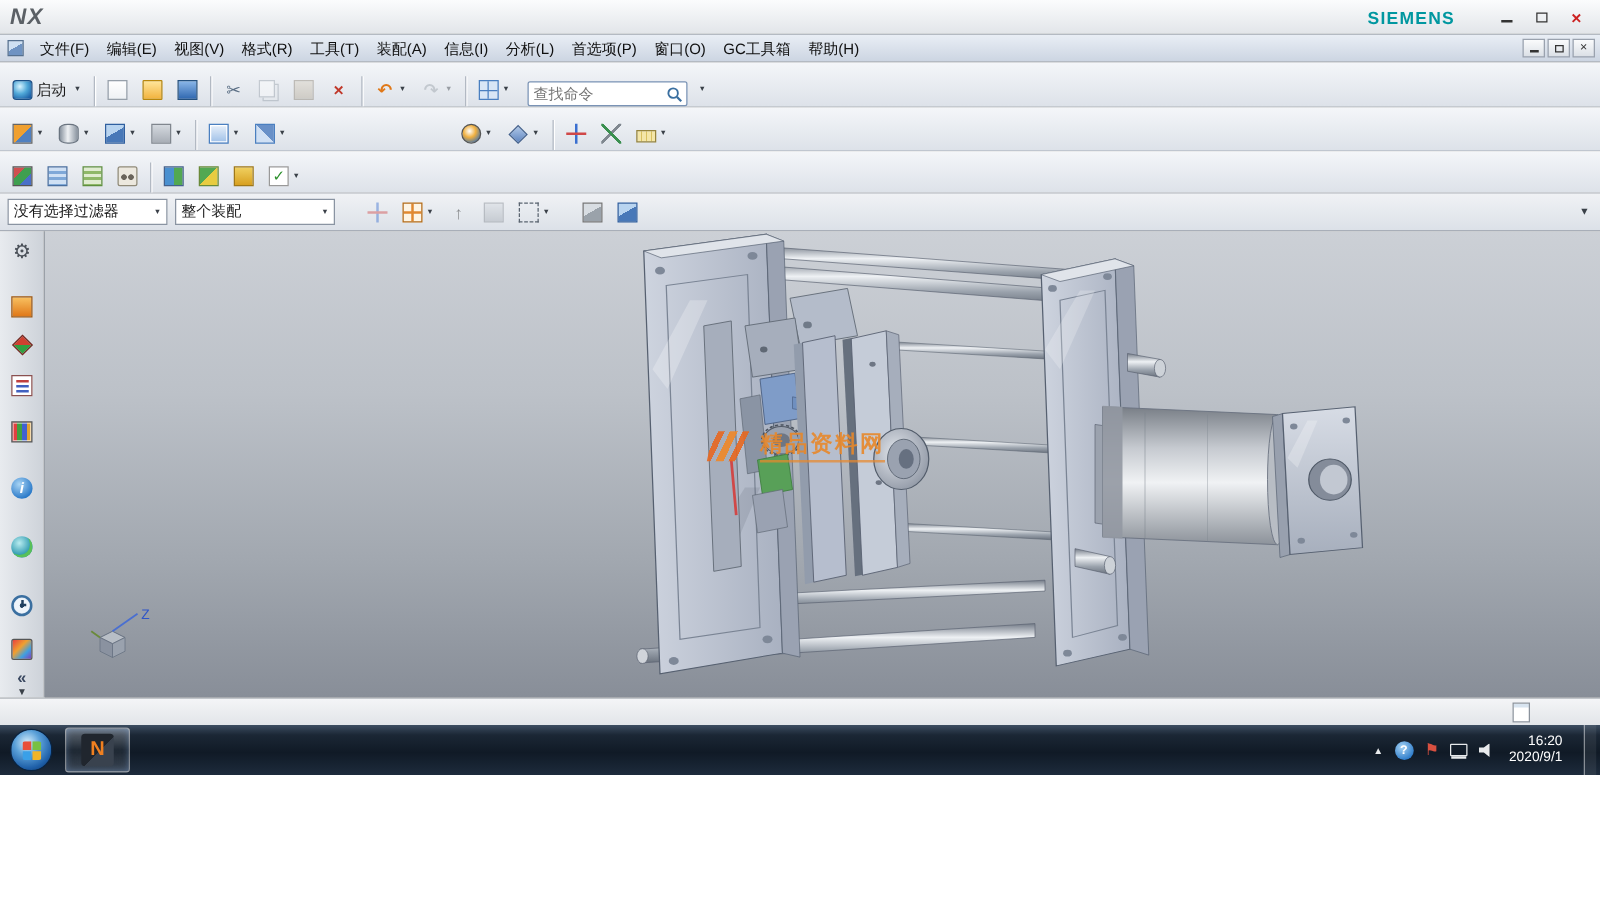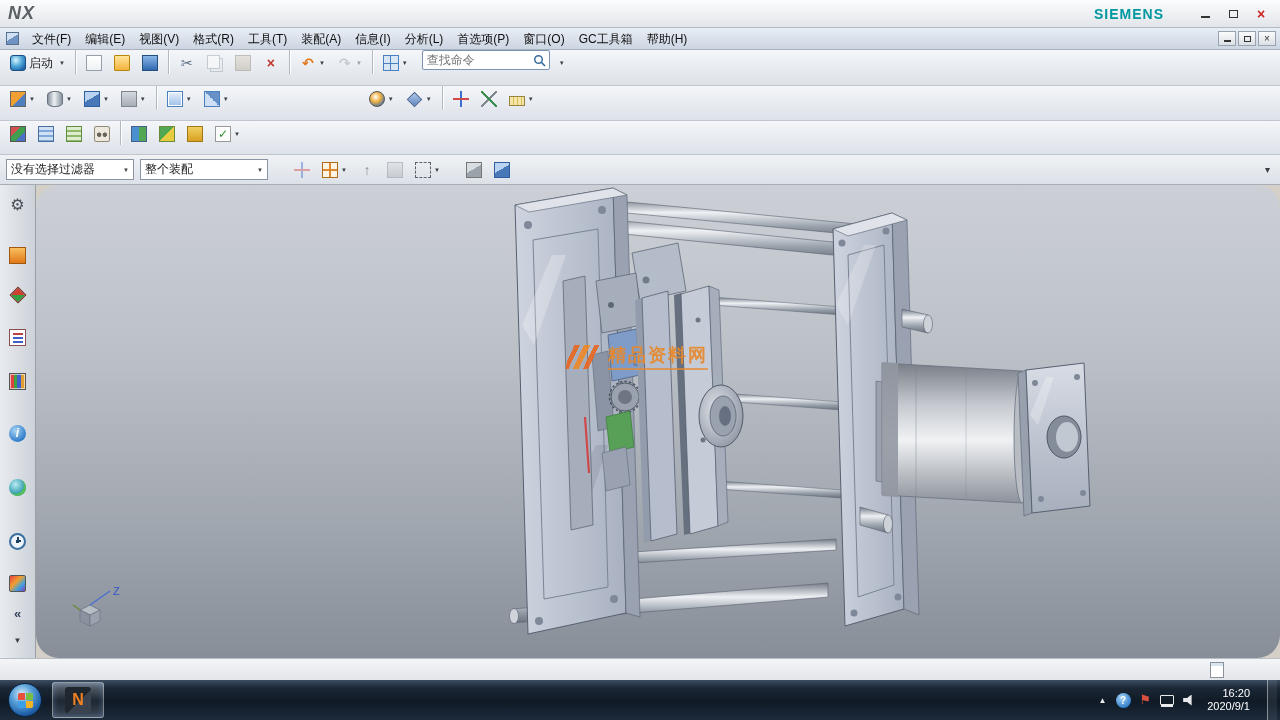--- a/index.html
+++ b/index.html
@@ -1,17 +1,17 @@
 <!DOCTYPE html>
 <html><head>
 <meta charset="utf-8">
 <style>
 *{margin:0;padding:0;box-sizing:border-box;}
 body{width:1280px;height:720px;font-family:"Liberation Sans","DejaVu Sans",sans-serif;font-size:12px;color:#1a1a1a;overflow:hidden;}
-.app{width:1280px;height:720px;display:flex;flex-direction:column;background:#d4d0c8;position:relative;}
+.app{width:1280px;height:620px;display:flex;flex-direction:column;background:#d4d0c8;position:relative;}
 
 
 .title-bar{height:28px;background:linear-gradient(#fbfcfd,#e2e5e9);border-bottom:1px solid #b4bac2;display:flex;align-items:center;padding:0 6px;flex:0 0 28px;}
 .nx-logo{font-weight:bold;font-size:18px;letter-spacing:1px;color:#5b6066;margin:0 10px 0 2px;font-style:italic;}
 .title-text{font-size:12px;color:#111;}
 .spacer{flex:1;}
 .brand{color:#0097a0;font-weight:bold;font-size:14px;letter-spacing:1px;margin-right:26px;}
 .wbtn{width:26px;height:18px;display:flex;align-items:center;justify-content:center;margin-left:2px;cursor:default;}
 .gl-min{width:9px;border-bottom:2px solid #333;margin-top:6px;}
 .gl-max{width:9px;height:8px;border:1.5px solid #333;}
@@ -19,21 +19,21 @@
 
 
 .menu-bar{height:22px;flex:0 0 22px;background:linear-gradient(#e9eef5,#ccd5e2);border-bottom:1px solid #aab2be;display:flex;align-items:center;padding:0 4px;}
 .doc-icon{width:13px;height:13px;background:linear-gradient(150deg,#cfe0f2 45%,#6f93c2 45%);border:1px solid #55708f;margin:0 6px 0 2px;}
 .menu-item{padding:0 7px;line-height:22px;color:#101010;cursor:default;}
 .mbtn{width:18px;height:15px;display:flex;align-items:center;justify-content:center;margin-left:2px;border:1px solid #9aa2ae;background:linear-gradient(#fafbfc,#dbe0e6);font-size:10px;color:#333;}
 .gl-min.small{width:7px;border-bottom-width:2px;margin-top:5px;}
 .gl-max.small{width:7px;height:6px;border-width:1px;}
 
 
-.tb-row{display:flex;align-items:flex-start;background:linear-gradient(#f4f6f9,#dde2e9);border-bottom:1px solid #c0c6cf;padding:0 4px;}
+.tb-row{display:flex;align-items:flex-end;background:linear-gradient(#f4f6f9,#dde2e9);border-bottom:1px solid #c0c6cf;padding:0 4px;}
 .r1{height:36px;flex:0 0 36px;}
 .r2{height:35px;flex:0 0 35px;}
 .r3{height:34px;flex:0 0 34px;}
 .tb-btn{height:26px;display:flex;align-items:center;padding:0 4px;border:1px solid transparent;border-radius:2px;margin:0 1px;cursor:default;}
 .tb-btn.disabled{opacity:.45;}
 .tb-label{margin:0 3px;}
 .sep{width:1px;height:24px;background:#b2b9c3;margin:0 4px;box-shadow:1px 0 0 #fff;}
 .dd{font-size:6px;color:#3a4048;margin-left:3px;}
 .gap130{width:128px;}
 .i16{width:16px;height:16px;display:inline-block;position:relative;}
@@ -96,21 +96,21 @@
 .sb-diamond{width:12px;height:12px;background:linear-gradient(135deg,#d04030 50%,#30a040 50%);transform:rotate(45deg);border:1px solid #702820;}
 .sb-list{background-color:#fff;border:1px solid #8a5050;background-image:linear-gradient(#c04040,#c04040),linear-gradient(#4060c0,#4060c0),linear-gradient(#4060c0,#4060c0);background-size:10px 2px,10px 2px,10px 2px;background-position:3px 3px,3px 7px,3px 11px;background-repeat:no-repeat;}
 .sb-film{background:linear-gradient(90deg,#e04040 0 25%,#40a040 25% 50%,#4060d0 50% 75%,#e0a030 75%);border:1px solid #555;box-shadow:inset 0 0 0 1px rgba(255,255,255,.6);}
 .sb-info{background:radial-gradient(circle at 38% 32%,#a8d4f4,#2878c8 75%);border-radius:50%;color:#fff;font-weight:bold;font-style:italic;font-size:12px;text-align:center;line-height:17px;}
 .sb-web{background:radial-gradient(circle at 38% 32%,#b8ecf0,#1e90a8 70%,#0a5868);border-radius:50%;box-shadow:inset -2px -2px 0 #58c058;}
 .sb-clock{border-radius:50%;border:2px solid #3a6fa0;background:radial-gradient(circle at 50% 50%,#204060 0 1.5px,transparent 2px),linear-gradient(#204060,#204060) 50% 30%/2px 5px no-repeat,linear-gradient(#204060,#204060) 60% 48%/5px 2px no-repeat,radial-gradient(circle,#eef4fa 60%,#9ec0e0 100%);}
 .sb-tool{background:linear-gradient(135deg,#e84040,#f0a030 40%,#40a0e0 70%,#8040c0);border:1px solid #555;border-radius:2px;}
 .sb-laquo{font-size:13px;color:#3a4860;font-weight:bold;}
 .sb-dd{font-size:8px;color:#3a4048;}
 
-.viewport{flex:1;position:relative;background:linear-gradient(180deg,#ccd0d6 0%,#bcc1c8 35%,#a2a8b0 70%,#888e98 100%);min-width:0;overflow:hidden;border-radius:23px;}
+.viewport{flex:1;position:relative;background:linear-gradient(180deg,#ccd0d6 0%,#bcc1c8 35%,#a2a8b0 70%,#888e98 100%);min-width:0;overflow:hidden;}
 .model-svg{position:absolute;left:0;top:0;width:100%;height:100%;}
 .watermark{position:absolute;left:532px;top:158px;display:flex;align-items:center;opacity:.9;pointer-events:none;}
 .wm-logo{width:34px;height:24px;display:inline-block;background:linear-gradient(105deg,transparent 0 4px,#e86820 4px 9px,transparent 9px 13px,#f08828 13px 19px,transparent 19px 23px,#e86820 23px 28px,transparent 28px);transform:skewX(-12deg);margin-right:6px;}
 .wm-text{font-size:18px;font-weight:bold;color:#e8882a;letter-spacing:2px;border-bottom:2px solid rgba(232,136,42,.8);padding-bottom:1px;}
 .triad{position:absolute;left:36px;bottom:30px;}
 .view-labels{position:absolute;left:8px;bottom:5px;font-size:13px;color:#e8892b;}
 
 
 .status-bar{height:22px;flex:0 0 22px;background:linear-gradient(#f4f5f7,#e2e5e9);border-top:1px solid #b8bec6;display:flex;align-items:center;padding:0 8px;}
 .status-icon{width:14px;height:16px;background:#fff;border:1px solid #8a929c;margin-left:auto;margin-right:48px;box-shadow:inset 0 3px 0 #d8e4f0;}

